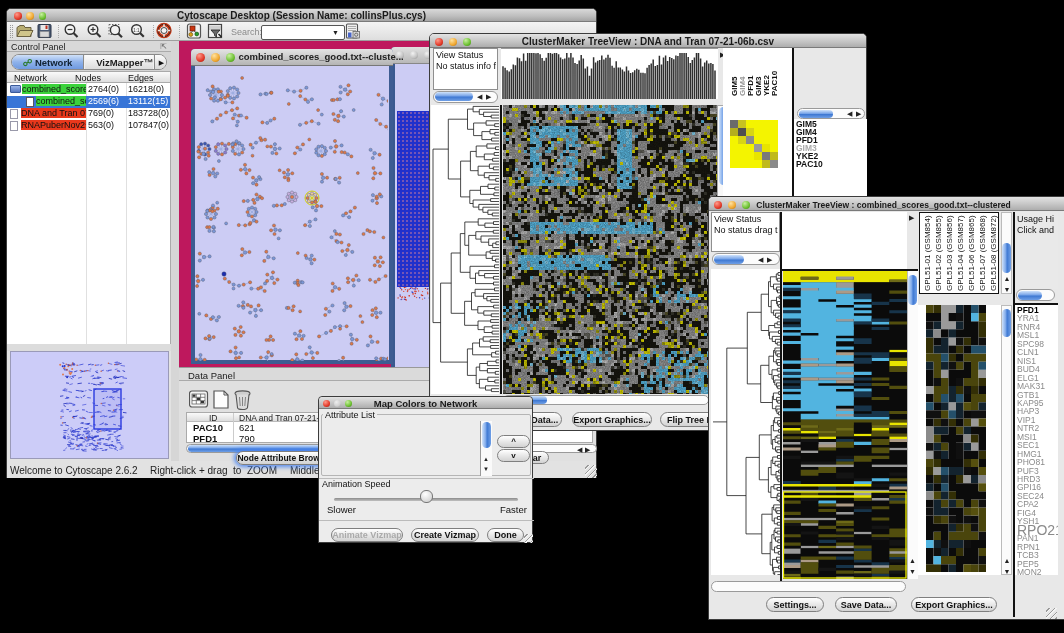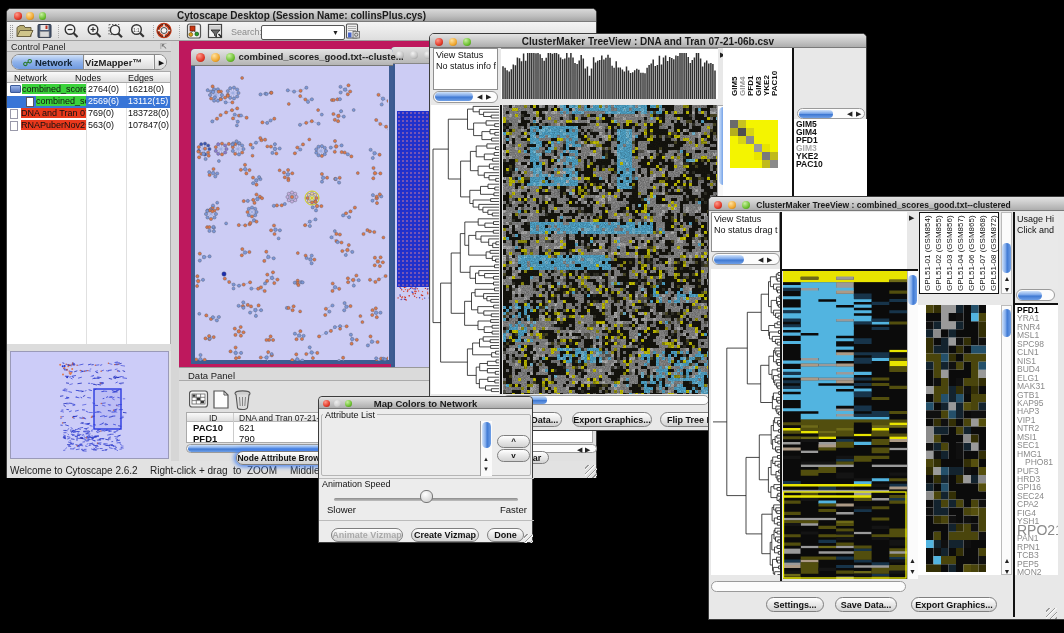--- a/index.html
+++ b/index.html
@@ -126,21 +126,21 @@
 
   <div class="abs" style="left:0;top:43px;width:164px;height:24px;background:#d4d4d4;"></div>
   <div class="abs" style="left:4px;top:45px;width:156px;height:16px;border:1px solid #8a8a8a;
       border-radius:8px;overflow:hidden;background:#f0f0f0;">
     <div style="position:absolute;left:0;top:0;width:72px;height:100%;
         background:linear-gradient(#cfe0f8,#8fb2ea 50%,#6f9ae0);border-right:1px solid #8a8a8a;
         font-size:9.5px;font-weight:bold;color:#123;text-align:center;line-height:15px;">
         <span style="color:#2a7a2a;">☍</span> Network</div>
     <div style="position:absolute;left:73px;top:0;width:68px;height:100%;
         background:linear-gradient(#fcfcfc,#dcdcdc);font-size:9.5px;font-weight:bold;
-        color:#222;text-align:left;line-height:15px;">VizMapper™</div>
+        color:#222;text-align:right;line-height:15px;">VizMapper™</div>
     <div style="position:absolute;left:142px;top:0;width:14px;height:100%;
         background:linear-gradient(#fcfcfc,#d8d8d8);border-left:1px solid #8a8a8a;
         font-size:7px;color:#111;text-align:center;line-height:15px;">▶</div>
   </div>
 
   <div class="abs" style="left:0;top:62px;width:164px;height:12px;
      background:linear-gradient(#fafafa,#dedede);border:1px solid #aaa;border-left:none;">
     <span style="position:absolute;left:7px;top:0.5px;font-size:9px;color:#111;">Network</span>
     <span style="position:absolute;left:68px;top:0.5px;font-size:9px;color:#111;">Nodes</span>
     <span style="position:absolute;left:121px;top:0.5px;font-size:9px;color:#111;">Edges</span>
@@ -1965,21 +1965,21 @@
 <div style="position:absolute;left:2px;top:68.6px;font-size:8.5px;line-height:8px;color:#8a8a8a;">ELG1</div>
 <div style="position:absolute;left:2px;top:77.1px;font-size:8.5px;line-height:8px;color:#8a8a8a;">MAK31</div>
 <div style="position:absolute;left:2px;top:85.5px;font-size:8.5px;line-height:8px;color:#8a8a8a;">GTB1</div>
 <div style="position:absolute;left:2px;top:94.0px;font-size:8.5px;line-height:8px;color:#8a8a8a;">KAP95</div>
 <div style="position:absolute;left:2px;top:102.4px;font-size:8.5px;line-height:8px;color:#8a8a8a;">HAP3</div>
 <div style="position:absolute;left:2px;top:110.9px;font-size:8.5px;line-height:8px;color:#8a8a8a;">VIP1</div>
 <div style="position:absolute;left:2px;top:119.3px;font-size:8.5px;line-height:8px;color:#8a8a8a;">NTR2</div>
 <div style="position:absolute;left:2px;top:127.8px;font-size:8.5px;line-height:8px;color:#8a8a8a;">MSI1</div>
 <div style="position:absolute;left:2px;top:136.2px;font-size:8.5px;line-height:8px;color:#8a8a8a;">SEC1</div>
 <div style="position:absolute;left:2px;top:144.7px;font-size:8.5px;line-height:8px;color:#8a8a8a;">HMG1</div>
-<div style="position:absolute;left:2px;top:153.1px;font-size:8.5px;line-height:8px;color:#8a8a8a;margin-left:8px;">PHO81</div>
+<div style="position:absolute;left:2px;top:153.1px;font-size:8.5px;line-height:8px;color:#8a8a8a;">PHO81</div>
 <div style="position:absolute;left:2px;top:161.5px;font-size:8.5px;line-height:8px;color:#8a8a8a;">PUF3</div>
 <div style="position:absolute;left:2px;top:170.0px;font-size:8.5px;line-height:8px;color:#8a8a8a;">HRD3</div>
 <div style="position:absolute;left:2px;top:178.4px;font-size:8.5px;line-height:8px;color:#8a8a8a;">GPI16</div>
 <div style="position:absolute;left:2px;top:186.9px;font-size:8.5px;line-height:8px;color:#8a8a8a;">SEC24</div>
 <div style="position:absolute;left:2px;top:195.3px;font-size:8.5px;line-height:8px;color:#8a8a8a;">CPA2</div>
 <div style="position:absolute;left:2px;top:203.8px;font-size:8.5px;line-height:8px;color:#8a8a8a;">FIG4</div>
 <div style="position:absolute;left:2px;top:212.2px;font-size:8.5px;line-height:8px;color:#8a8a8a;">YSH1</div>
 <div style="position:absolute;left:2px;top:220.7px;font-size:14px;line-height:8px;color:#8a8a8a;">RPO21</div>
 <div style="position:absolute;left:2px;top:229.1px;font-size:8.5px;line-height:8px;color:#8a8a8a;">PAN1</div>
 <div style="position:absolute;left:2px;top:237.6px;font-size:8.5px;line-height:8px;color:#8a8a8a;">RPN1</div>

